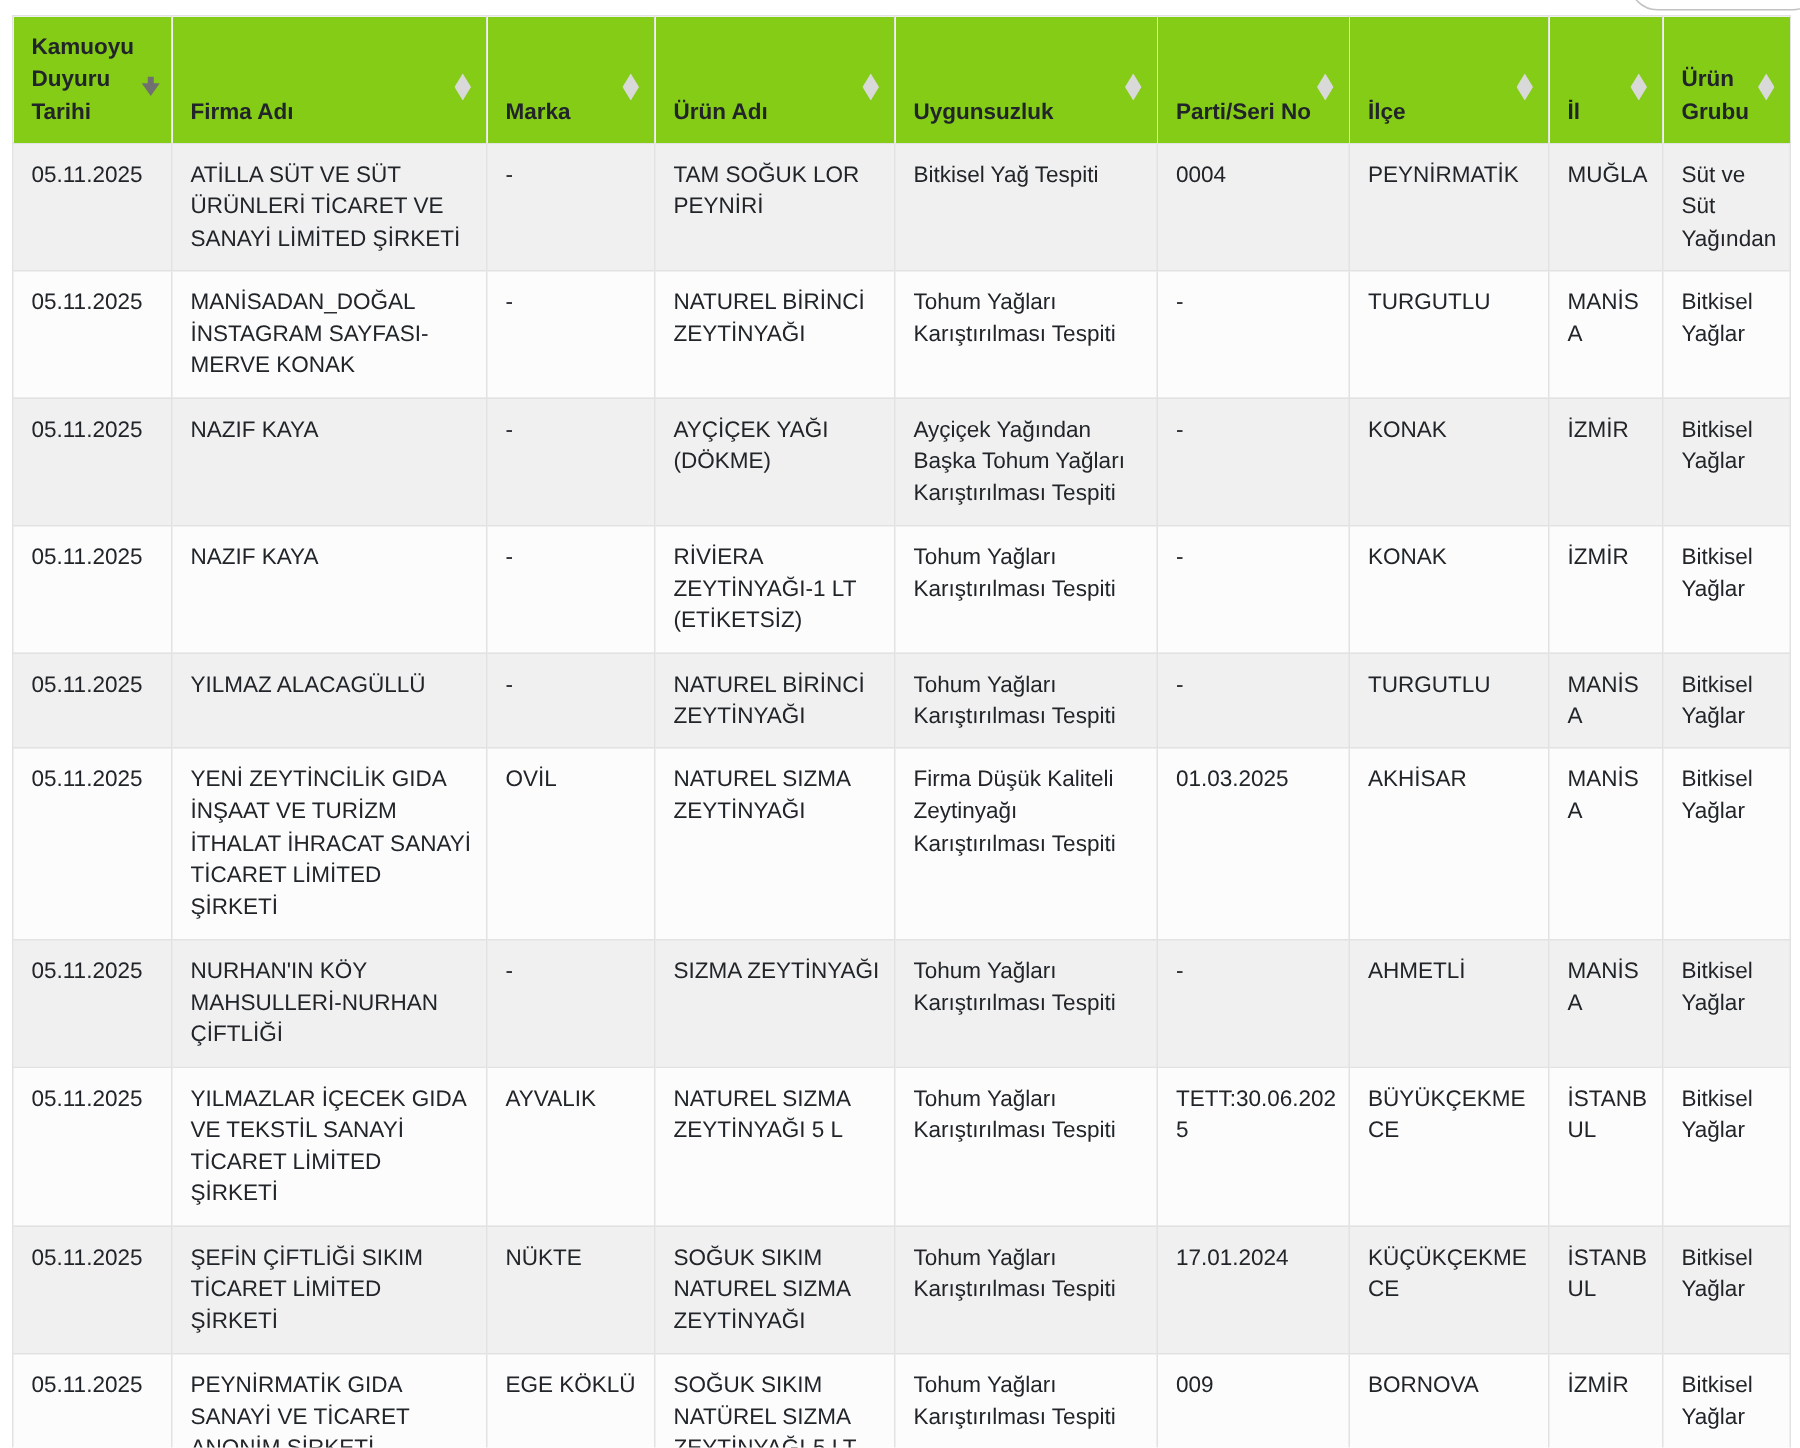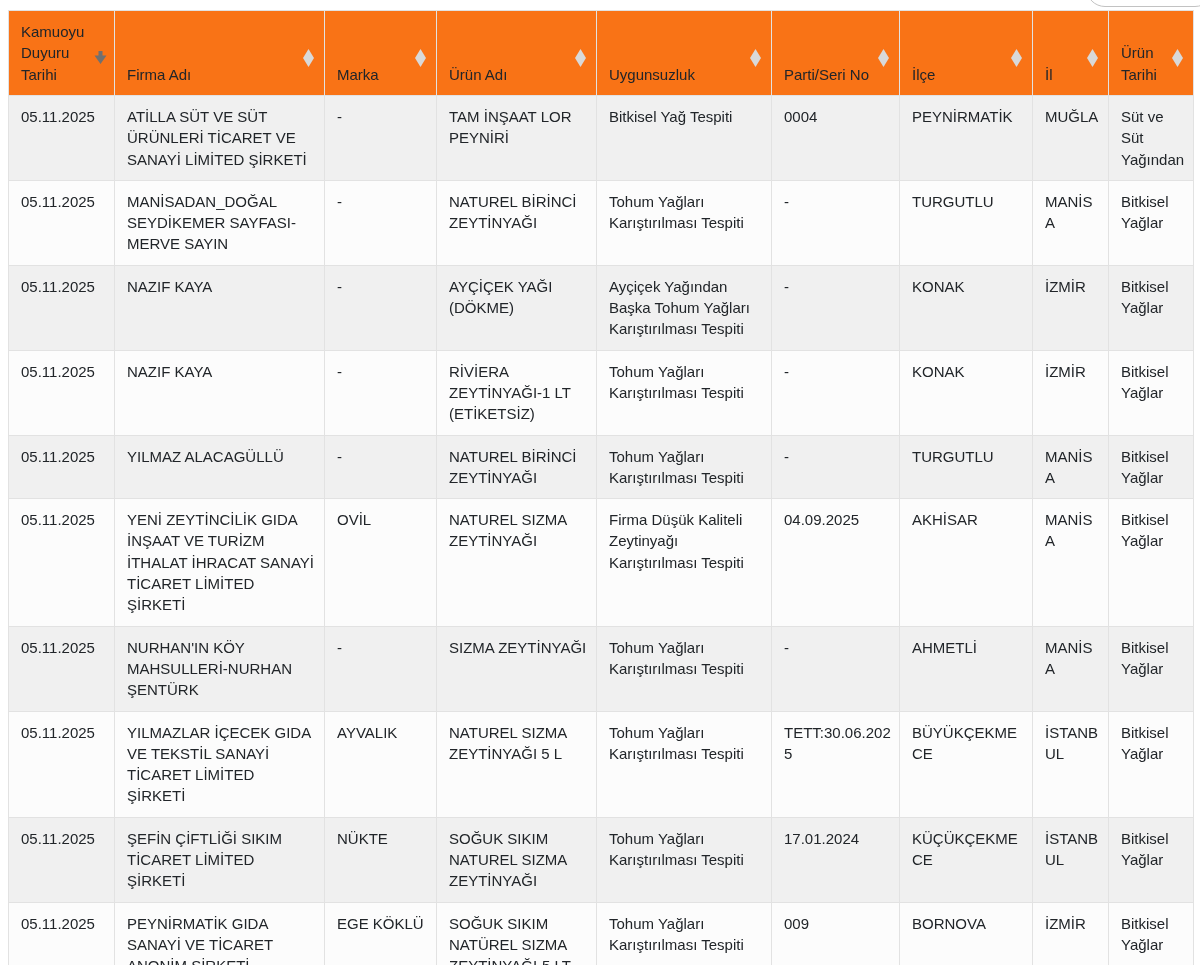--- a/index.html
+++ b/index.html
@@ -37,23 +37,23 @@
     text-align: left;
     word-wrap: break-word;
     overflow-wrap: break-word;
   }
   td {
     vertical-align: top;
     padding: 10px 8px 10px 12px;
   }
   th {
     vertical-align: bottom;
-    font-weight: normal;
+    font-weight: bold;
     position: relative;
-    background: #f97316;
+    background: #84cc16;
     padding: 10px 24px 10px 12px;
     height: 64px;
     cursor: pointer;
   }
   tbody tr:nth-child(odd)  { background: #f0f0f0; }
   tbody tr:nth-child(even) { background: #fcfcfc; }
 
   .sort-icon {
     position: absolute;
     right: 9px; top: 38px;
@@ -116,42 +116,42 @@
           <th><span>İlçe</span><span class="sort-icon">
               <svg width="11" height="18" viewBox="0 0 11 18">
                 <path d="M5.5 0 L11 9 L5.5 18 L0 9 Z" fill="#d9d9d9"></path>
               </svg>
             </span></th>
           <th><span>İl</span><span class="sort-icon">
               <svg width="11" height="18" viewBox="0 0 11 18">
                 <path d="M5.5 0 L11 9 L5.5 18 L0 9 Z" fill="#d9d9d9"></path>
               </svg>
             </span></th>
-          <th><span>Ürün Tarihi</span><span class="sort-icon">
+          <th><span>Ürün Grubu</span><span class="sort-icon">
               <svg width="11" height="18" viewBox="0 0 11 18">
                 <path d="M5.5 0 L11 9 L5.5 18 L0 9 Z" fill="#d9d9d9"></path>
               </svg>
             </span></th>
         </tr>
     </thead>
     <tbody id="body-rows">
         <tr>
           <td>05.11.2025</td>
           <td>ATİLLA SÜT VE SÜT ÜRÜNLERİ TİCARET VE SANAYİ LİMİTED ŞİRKETİ</td>
           <td>-</td>
-          <td>TAM İNŞAAT LOR PEYNİRİ</td>
+          <td>TAM SOĞUK LOR PEYNİRİ</td>
           <td>Bitkisel Yağ Tespiti</td>
           <td>0004</td>
           <td>PEYNİRMATİK</td>
           <td>MUĞLA</td>
           <td>Süt ve Süt Yağından</td>
         </tr>
         <tr>
           <td>05.11.2025</td>
-          <td>MANİSADAN_DOĞAL SEYDİKEMER SAYFASI-MERVE SAYIN</td>
+          <td>MANİSADAN_DOĞAL İNSTAGRAM SAYFASI-MERVE KONAK</td>
           <td>-</td>
           <td>NATUREL BİRİNCİ ZEYTİNYAĞI</td>
           <td>Tohum Yağları Karıştırılması Tespiti</td>
           <td>-</td>
           <td>TURGUTLU</td>
           <td>MANİSA</td>
           <td>Bitkisel Yağlar</td>
         </tr>
         <tr>
           <td>05.11.2025</td>
@@ -185,28 +185,28 @@
           <td>TURGUTLU</td>
           <td>MANİSA</td>
           <td>Bitkisel Yağlar</td>
         </tr>
         <tr>
           <td>05.11.2025</td>
           <td>YENİ ZEYTİNCİLİK GIDA İNŞAAT VE TURİZM İTHALAT İHRACAT SANAYİ TİCARET LİMİTED ŞİRKETİ</td>
           <td>OVİL</td>
           <td>NATUREL SIZMA ZEYTİNYAĞI</td>
           <td>Firma Düşük Kaliteli Zeytinyağı Karıştırılması Tespiti</td>
-          <td>04.09.2025</td>
+          <td>01.03.2025</td>
           <td>AKHİSAR</td>
           <td>MANİSA</td>
           <td>Bitkisel Yağlar</td>
         </tr>
         <tr>
           <td>05.11.2025</td>
-          <td>NURHAN'IN KÖY MAHSULLERİ-NURHAN ŞENTÜRK</td>
+          <td>NURHAN'IN KÖY MAHSULLERİ-NURHAN ÇİFTLİĞİ</td>
           <td>-</td>
           <td>SIZMA ZEYTİNYAĞI</td>
           <td>Tohum Yağları Karıştırılması Tespiti</td>
           <td>-</td>
           <td>AHMETLİ</td>
           <td>MANİSA</td>
           <td>Bitkisel Yağlar</td>
         </tr>
         <tr>
           <td>05.11.2025</td>

